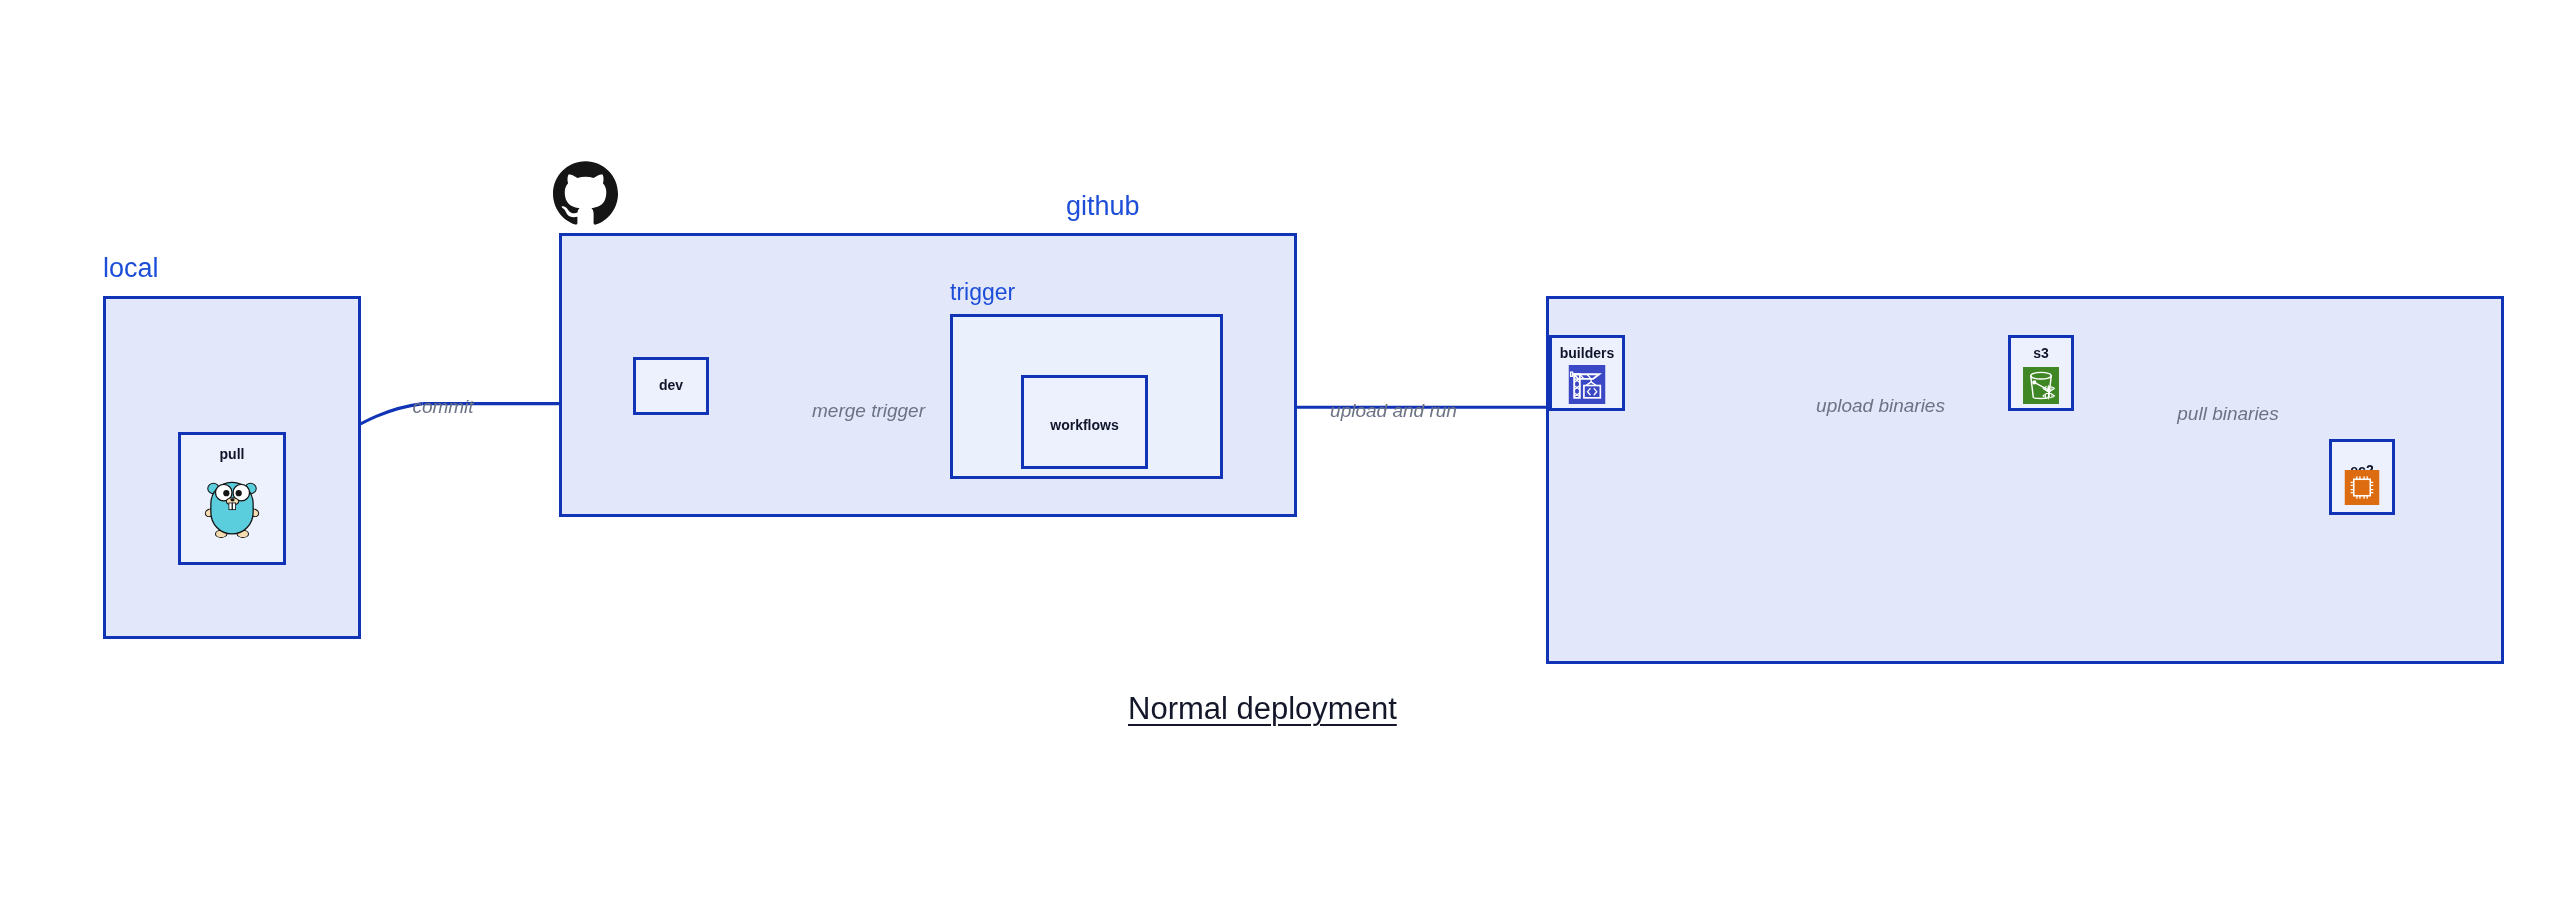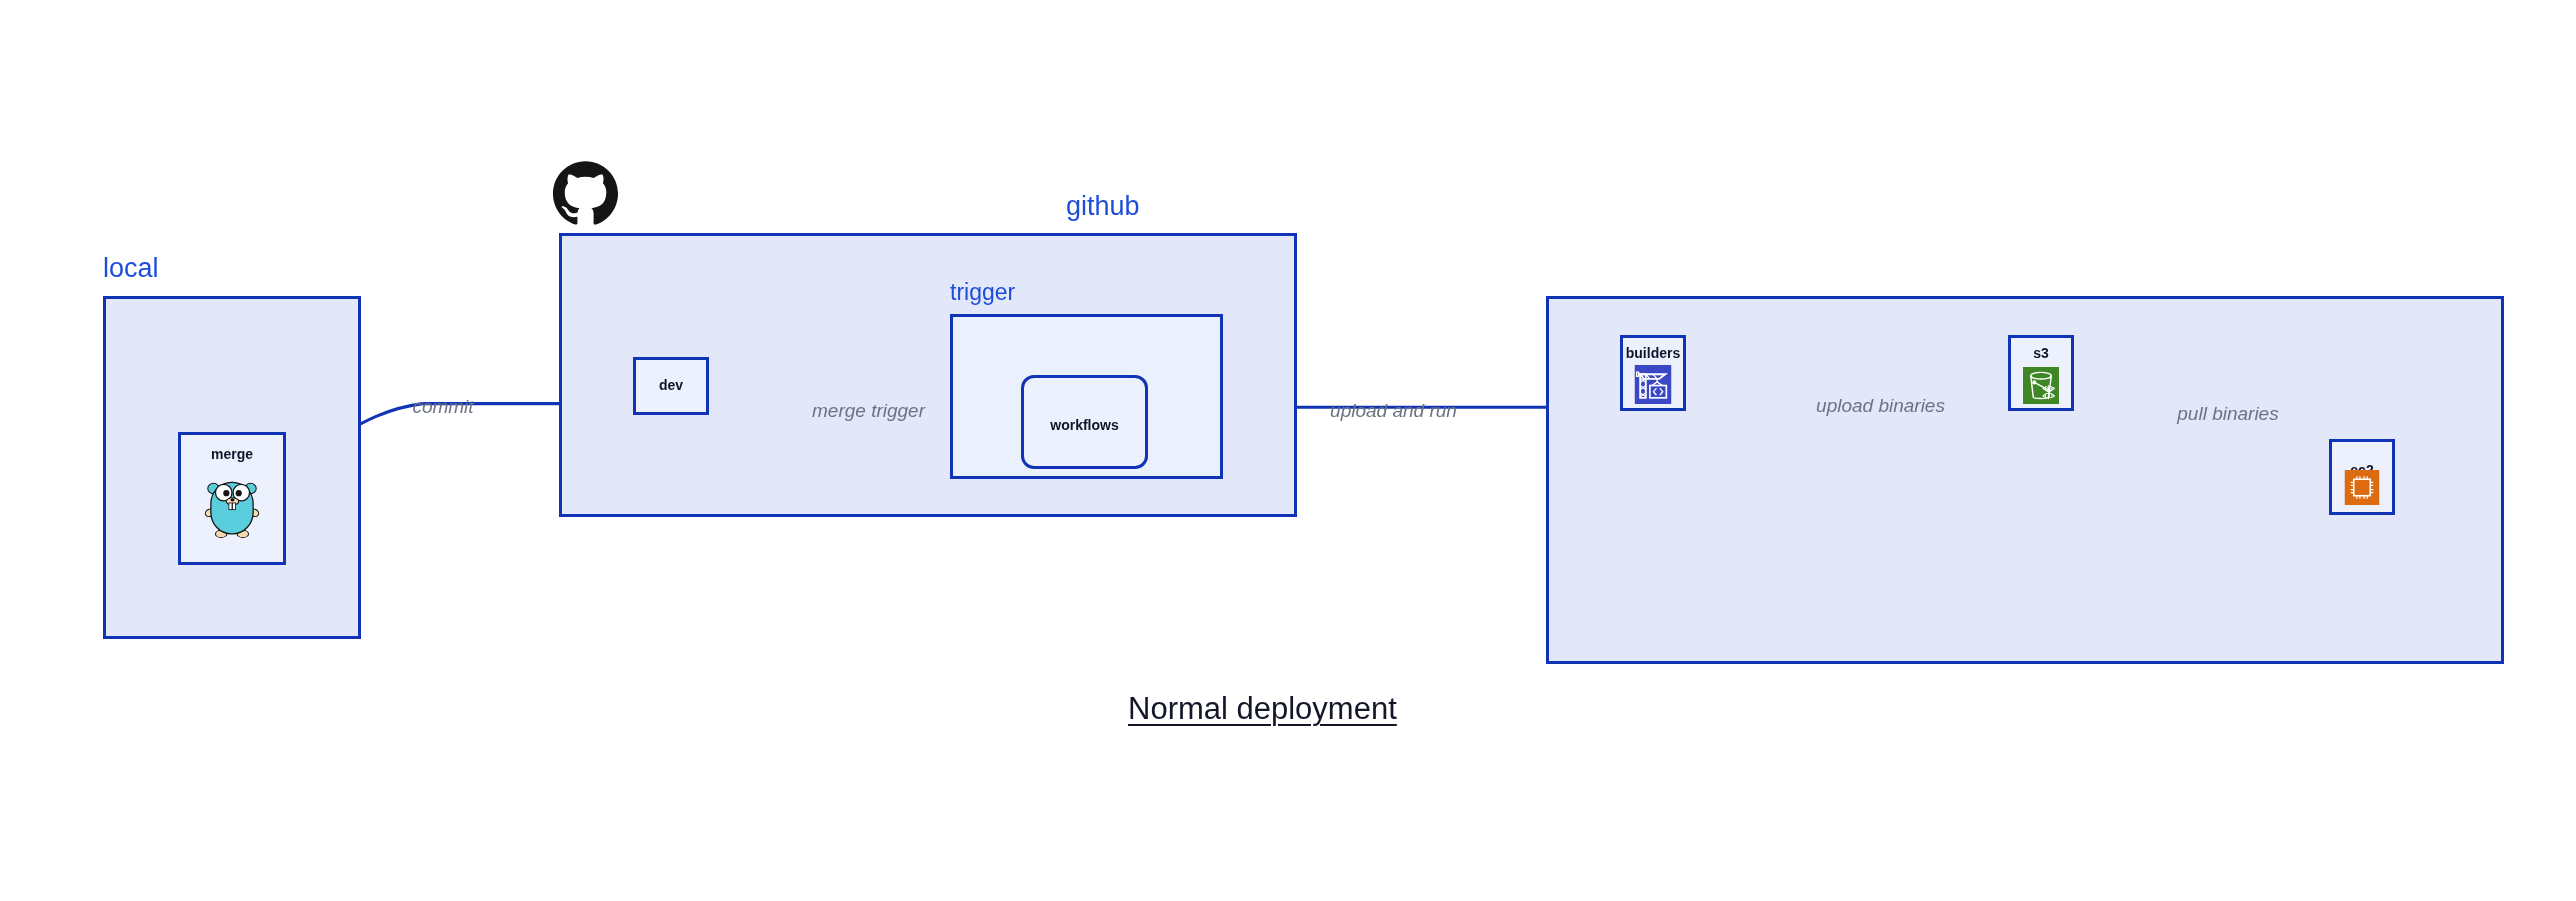--- a/index.html
+++ b/index.html
@@ -130,21 +130,21 @@
     <line x1="3405" y1="780" x2="3897" y2="780" stroke="#1133b5" stroke-width="6" marker-end="url(#arrowhead)"></line>
 
     <path d="M 4075,780 C 4180,775 4230,790 4300,800" fill="none" stroke="#1133b5" stroke-width="6"></path>
     <path d="M 4318,816 C 4400,855 4480,905 4528,928" fill="none" stroke="#1133b5" stroke-width="6" marker-end="url(#arrowhead)"></path>
   </svg>
 
   <div class="group" style="left:103px; top:296px; width:258px; height:343px;"></div>
   <div class="group-label" style="left:103px; top:255px; width:258px;">local</div>
 
   <div class="node" style="left:178px; top:432px; width:108px; height:133px;">
-    <div class="node-label" style="top:12.4px;">merge</div>
+    <div class="node-label" style="top:12.4px;">pull</div>
 
     <div class="node-icon" style="top:37px; width:57px; height:66px;">
       <svg viewBox="0 0 110 128" width="57" height="66" xmlns="http://www.w3.org/2000/svg">
 
         <ellipse cx="19" cy="32" rx="11" ry="10" fill="#5bcede" stroke="#151515" stroke-width="2"></ellipse>
         <ellipse cx="91" cy="32" rx="11" ry="10" fill="#5bcede" stroke="#151515" stroke-width="2"></ellipse>
 
         <ellipse cx="12" cy="79" rx="9" ry="7" fill="#f4dcb0" stroke="#151515" stroke-width="2" transform="rotate(-25 12 79)"></ellipse>
         <ellipse cx="98" cy="79" rx="9" ry="7" fill="#f4dcb0" stroke="#151515" stroke-width="2" transform="rotate(25 98 79)"></ellipse>
 
@@ -181,27 +181,27 @@
     </svg>
   </div>
 
   <div class="node" style="left:633px; top:357px; width:76px; height:58px;">
     <div class="node-label" style="top:17.5px;">dev</div>
   </div>
 
   <div class="subgroup" style="left:950px; top:314px; width:273px; height:165px;"></div>
   <div class="group-label" style="left:950px; top:281px; width:273px; font-size:23px;">trigger</div>
 
-  <div class="node" style="left:1021px; top:375px; width:127px; height:94px;border-radius:13px;">
+  <div class="node" style="left:1021px; top:375px; width:127px; height:94px;">
     <div class="node-label" style="top:40px;">workflows</div>
   </div>
 
   <div class="group" style="left:1546px; top:296px; width:958px; height:368px;"></div>
 
-  <div class="node" style="left:1620px; top:335px; width:66px; height:76px;">
+  <div class="node" style="left:1549px; top:335px; width:76px; height:76px;">
     <div class="node-label" style="top:8.2px;">builders</div>
 
     <div class="node-icon" style="top:27px; width:37px; height:39px;">
       <svg viewBox="0 0 72 76" width="37" height="39" xmlns="http://www.w3.org/2000/svg">
         <rect x="0" y="0" width="72" height="76" fill="#3b48c6"></rect>
         <g fill="none" stroke="#ffffff" stroke-width="3.6" stroke-linejoin="miter">
 
           <path d="M11 18 L11 64 L22 64 L22 18 Z"></path>
           <path d="M11 26 L22 34 M22 26 L11 34 M11 40 L22 48 M22 40 L11 48 M11 54 L22 62 M22 54 L11 62" stroke-width="2.4"></path>
 

